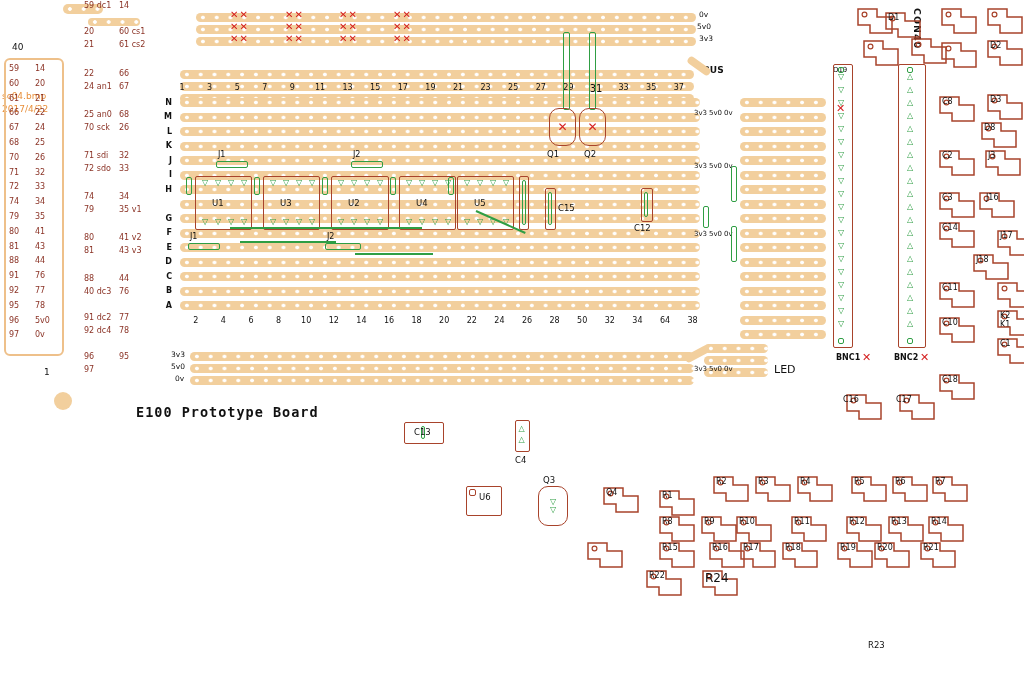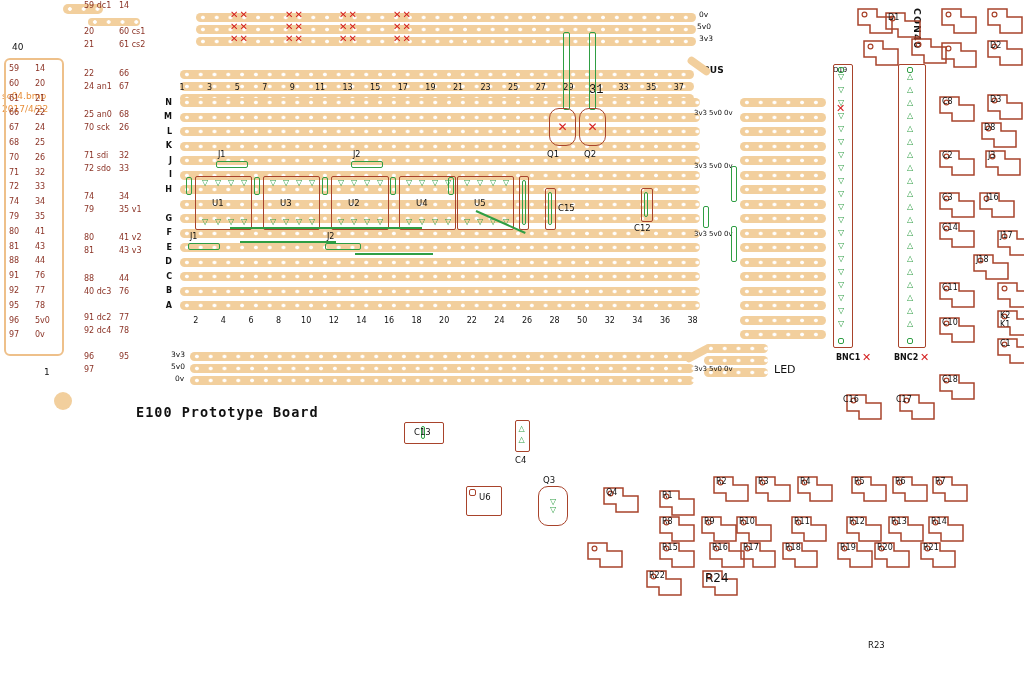--- a/index.html
+++ b/index.html
@@ -100,42 +100,42 @@
     <div class="lbl" style="left: 313px; top: 84px; width: 14px; text-align: center; font-size: 8px;">11</div>
     <div class="lbl" style="left: 340.6px; top: 84px; width: 14px; text-align: center; font-size: 8px;">13</div>
     <div class="lbl" style="left: 368.2px; top: 84px; width: 14px; text-align: center; font-size: 8px;">15</div>
     <div class="lbl" style="left: 395.8px; top: 84px; width: 14px; text-align: center; font-size: 8px;">17</div>
     <div class="lbl" style="left: 423.4px; top: 84px; width: 14px; text-align: center; font-size: 8px;">19</div>
     <div class="lbl" style="left: 451px; top: 84px; width: 14px; text-align: center; font-size: 8px;">21</div>
     <div class="lbl" style="left: 478.6px; top: 84px; width: 14px; text-align: center; font-size: 8px;">23</div>
     <div class="lbl" style="left: 506.2px; top: 84px; width: 14px; text-align: center; font-size: 8px;">25</div>
     <div class="lbl" style="left: 533.8px; top: 84px; width: 14px; text-align: center; font-size: 8px;">27</div>
     <div class="lbl" style="left: 561.4px; top: 84px; width: 14px; text-align: center; font-size: 8px;">29</div>
-    <div class="lbl" style="left: 589px; top: 84px; width: 14px; text-align: center; font-size: 12px; font-family: Liberation Mono, monospace;">31</div>
+    <div class="lbl" style="left: 589px; top: 84px; width: 14px; text-align: center; font-size: 10px;">31</div>
     <div class="lbl" style="left: 616.6px; top: 84px; width: 14px; text-align: center; font-size: 8px;">33</div>
     <div class="lbl" style="left: 644.2px; top: 84px; width: 14px; text-align: center; font-size: 8px;">35</div>
     <div class="lbl" style="left: 671.8px; top: 84px; width: 14px; text-align: center; font-size: 8px;">37</div>
     <div class="lbl" style="left: 187.8px; top: 317px; width: 16px; text-align: center; font-size: 8px;">2</div>
     <div class="lbl" style="left: 215.4px; top: 317px; width: 16px; text-align: center; font-size: 8px;">4</div>
     <div class="lbl" style="left: 243px; top: 317px; width: 16px; text-align: center; font-size: 8px;">6</div>
     <div class="lbl" style="left: 270.6px; top: 317px; width: 16px; text-align: center; font-size: 8px;">8</div>
     <div class="lbl" style="left: 298.2px; top: 317px; width: 16px; text-align: center; font-size: 8px;">10</div>
     <div class="lbl" style="left: 325.8px; top: 317px; width: 16px; text-align: center; font-size: 8px;">12</div>
     <div class="lbl" style="left: 353.4px; top: 317px; width: 16px; text-align: center; font-size: 8px;">14</div>
     <div class="lbl" style="left: 381px; top: 317px; width: 16px; text-align: center; font-size: 8px;">16</div>
     <div class="lbl" style="left: 408.6px; top: 317px; width: 16px; text-align: center; font-size: 8px;">18</div>
     <div class="lbl" style="left: 436.2px; top: 317px; width: 16px; text-align: center; font-size: 8px;">20</div>
     <div class="lbl" style="left: 463.8px; top: 317px; width: 16px; text-align: center; font-size: 8px;">22</div>
     <div class="lbl" style="left: 491.4px; top: 317px; width: 16px; text-align: center; font-size: 8px;">24</div>
     <div class="lbl" style="left: 519px; top: 317px; width: 16px; text-align: center; font-size: 8px;">26</div>
     <div class="lbl" style="left: 546.6px; top: 317px; width: 16px; text-align: center; font-size: 8px;">28</div>
     <div class="lbl" style="left: 574.2px; top: 317px; width: 16px; text-align: center; font-size: 8px;">50</div>
     <div class="lbl" style="left: 601.8px; top: 317px; width: 16px; text-align: center; font-size: 8px;">32</div>
     <div class="lbl" style="left: 629.4px; top: 317px; width: 16px; text-align: center; font-size: 8px;">34</div>
-    <div class="lbl" style="left: 657px; top: 317px; width: 16px; text-align: center; font-size: 8px;">36</div>
+    <div class="lbl" style="left: 657px; top: 317px; width: 16px; text-align: center; font-size: 8px;">64</div>
     <div class="lbl" style="left: 684.6px; top: 317px; width: 16px; text-align: center; font-size: 8px;">38</div>
     <div class="lbl" style="left: 160px; top: 98.5px; width: 12px; text-align: right; font-size: 8px; font-weight: bold;">N</div>
     <div class="lbl" style="left: 160px; top: 113px; width: 12px; text-align: right; font-size: 8px; font-weight: bold;">M</div>
     <div class="lbl" style="left: 160px; top: 127.5px; width: 12px; text-align: right; font-size: 8px; font-weight: bold;">L</div>
     <div class="lbl" style="left: 160px; top: 142px; width: 12px; text-align: right; font-size: 8px; font-weight: bold;">K</div>
     <div class="lbl" style="left: 160px; top: 156.5px; width: 12px; text-align: right; font-size: 8px; font-weight: bold;">J</div>
     <div class="lbl" style="left: 160px; top: 171px; width: 12px; text-align: right; font-size: 8px; font-weight: bold;">I</div>
     <div class="lbl" style="left: 160px; top: 185.5px; width: 12px; text-align: right; font-size: 8px; font-weight: bold;">H</div>
     <div class="lbl" style="left: 160px; top: 214.5px; width: 12px; text-align: right; font-size: 8px; font-weight: bold;">G</div>
     <div class="lbl" style="left: 160px; top: 229px; width: 12px; text-align: right; font-size: 8px; font-weight: bold;">F</div>

